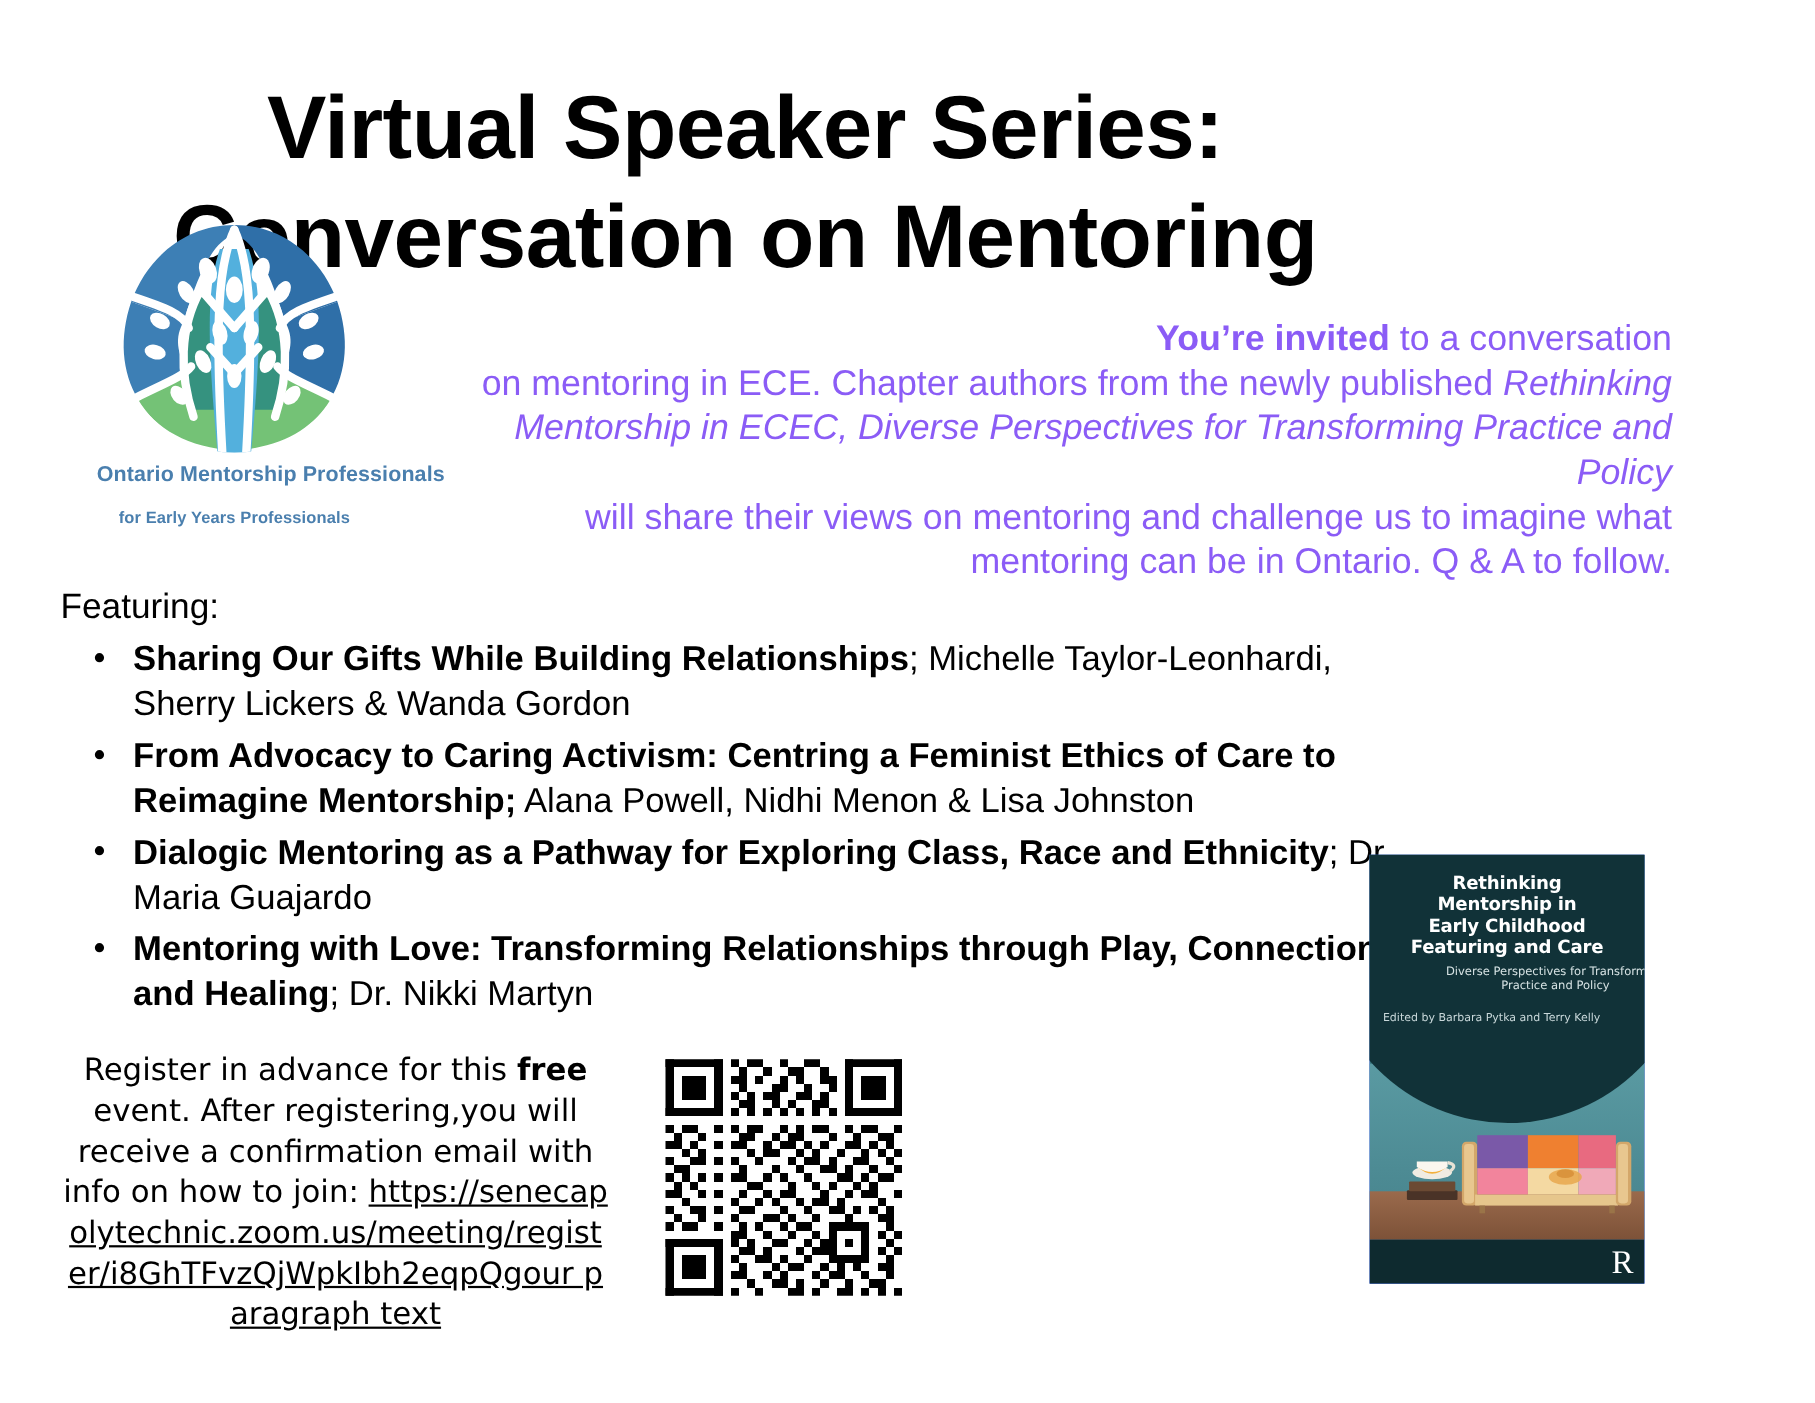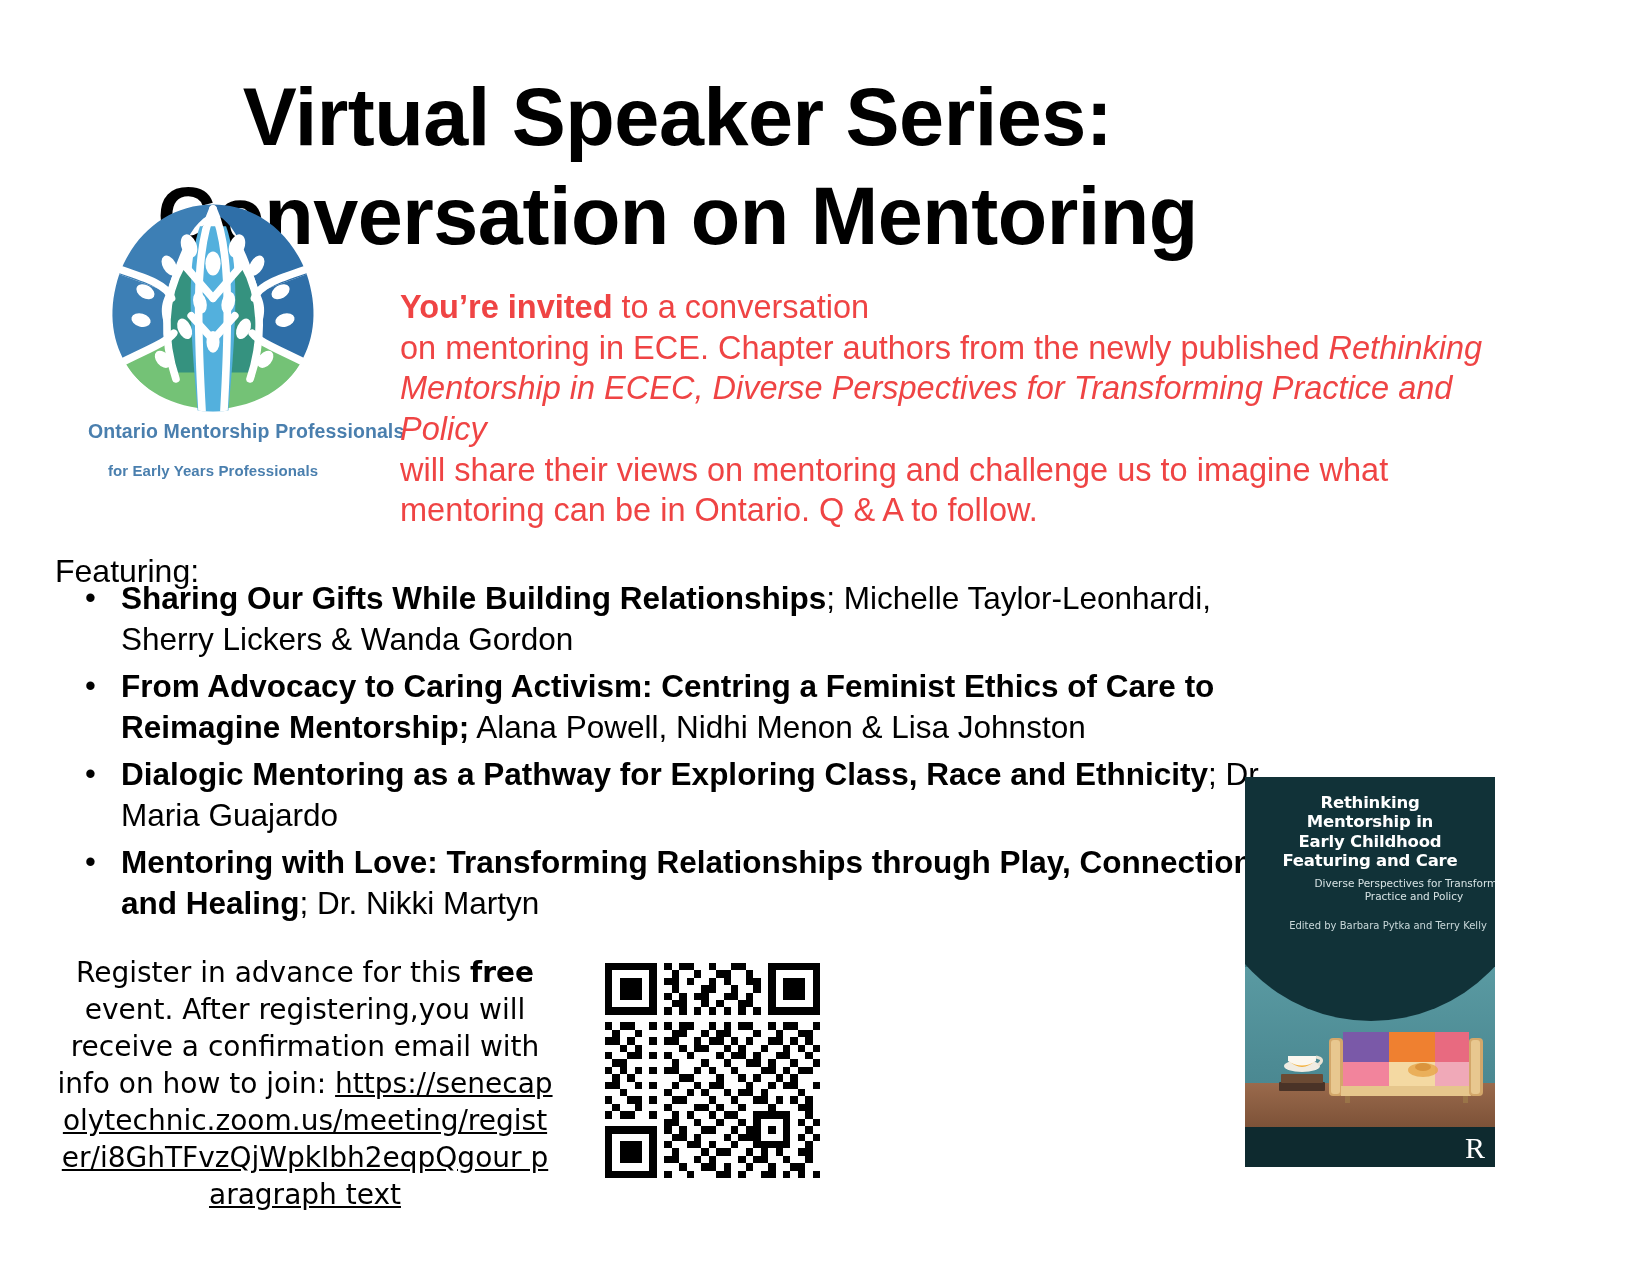--- a/index.html
+++ b/index.html
@@ -64,36 +64,36 @@
     letter-spacing: 0.1px;
     white-space: nowrap;
   }
 
   
   .intro {
     position: absolute;
     left: 400px;
     top: 287px;
     width: 1120px;
-    text-align: left;
+    text-align: right;
     font-size: 32.5px;
     line-height: 1.25;
-    color: #ef4444;
+    color: #8b5cf6;
   }
   .intro i { font-style: italic; }
   .intro .datum {
     font-weight: bold;
     font-size: 31px;
   }
 
   
   .featuring-label {
     position: absolute;
     left: 55px;
-    top: 553px;
+    top: 533px;
     font-size: 32px;
     color: #000;
   }
   .speakers {
     position: absolute;
     left: 63px;
     top: 578px;
     width: 1175px;
     margin: 0;
     padding: 0 0 0 58px;
@@ -189,21 +189,21 @@
     width: 206px;
     text-align: center;
     color: #d7e3e4;
     font-family: "DejaVu Sans", sans-serif;
     font-size: 10.5px;
     line-height: 1.25;
     margin-left: 28px;
   }
   .book .cover-ed {
     position: absolute;
-    left: 40px;
+    left: 8px;
     top: 142px;
     width: 206px;
     text-align: center;
     color: #c9d8da;
     font-family: "DejaVu Sans", sans-serif;
     font-size: 10px;
     line-height: 1.3;
   }
   .book .scene {
     position: absolute;

